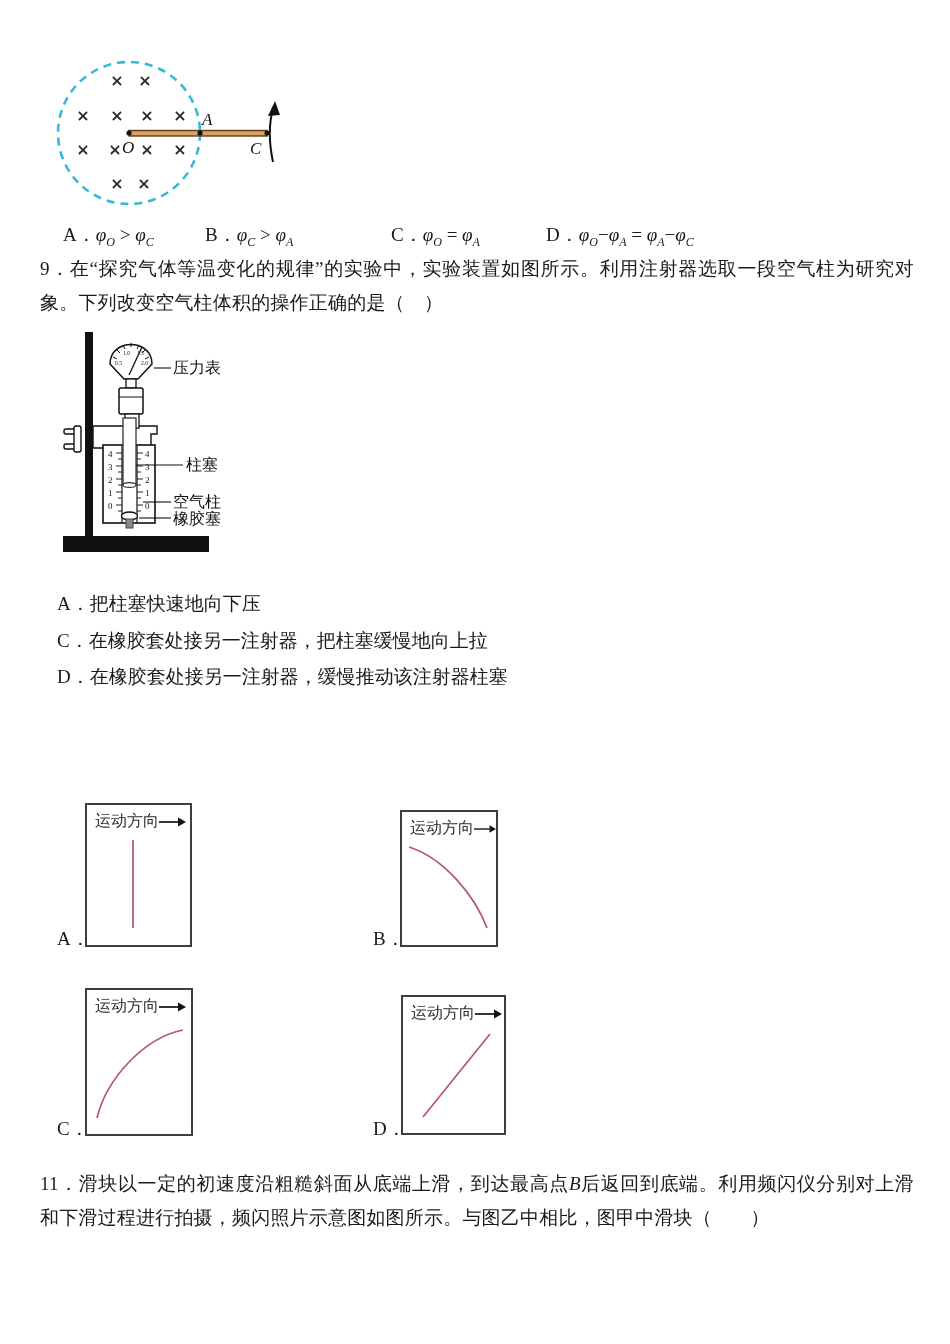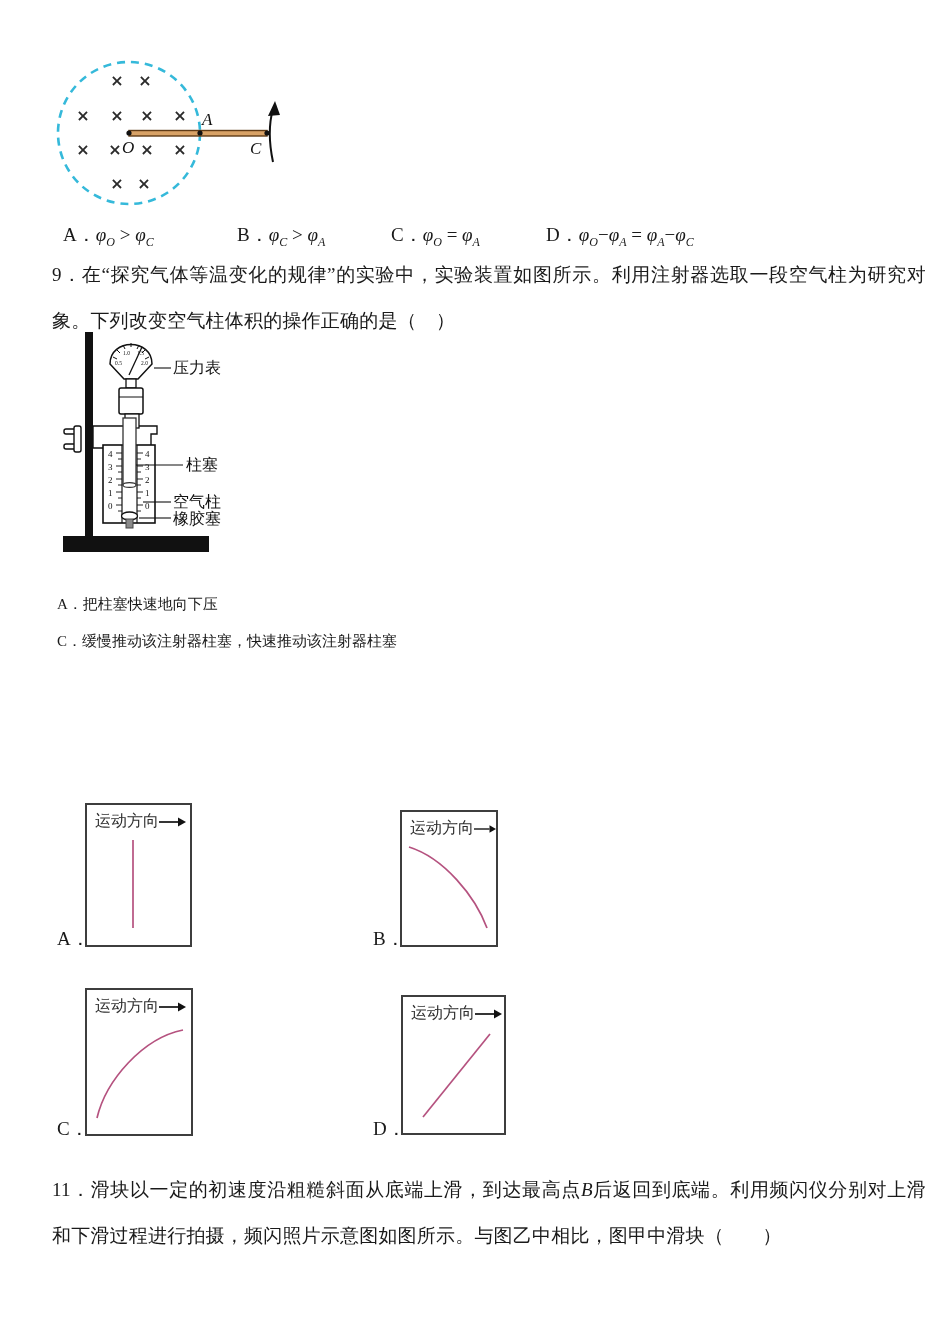--- a/index.html
+++ b/index.html
@@ -1,22 +1,22 @@
 <!DOCTYPE html>
 <html><head>
 <meta charset="utf-8">
 <style>
   html,body{margin:0;padding:0;background:#fff;}
   .page{position:relative;width:950px;height:1344px;background:#ffffff;overflow:hidden;
         font-family:"Liberation Serif","DejaVu Serif",serif;color:#1a1a1a;}
-  .para{position:absolute;left:52px;width:874px;font-size:19px;line-height:46px;
+  .para{position:absolute;left:40px;width:874px;font-size:19px;line-height:34px;
         text-align:justify;letter-spacing:0.2px;}
   .q8opt{position:absolute;top:222px;font-size:19px;white-space:nowrap;}
   .q8opt sub{font-size:12px;font-style:italic;letter-spacing:0;}
-  .optlist{position:absolute;left:57px;top:586px;font-size:15px;line-height:36.5px;}
+  .optlist{position:absolute;left:57px;top:586px;font-size:19px;line-height:36.5px;}
   .panel{position:absolute;border:2px solid #3e3e3e;background:#fff;box-sizing:border-box;}
   .panel-head{position:relative;display:flex;align-items:center;padding:6px 0 0 8px;
               font-size:16px;color:#2e2e2e;white-space:nowrap;z-index:2;}
   .panel-curve{position:absolute;left:0;top:0;z-index:1;}
   .plabel{position:absolute;font-size:19px;}
   svg text{font-family:"Liberation Serif","DejaVu Serif",serif;}
   .xmark{font-family:"DejaVu Sans","Liberation Sans",sans-serif;font-weight:bold;font-size:16px;fill:#2b2b2b;}
   .figlabel{font-size:16px;fill:#111;}
   .scale-num{font-size:9px;fill:#111;}
   .gauge-num{font-size:5.5px;fill:#111;}
@@ -53,21 +53,21 @@
     <text class="ptlabel" x="164" y="70">A</text>
     <text class="ptlabel" x="212" y="99">C</text>
 
     <g>
       <path d="M235,107 C231,88 231,68 235,54" fill="none" stroke="#111" stroke-width="2"></path>
       <polygon points="237,46 230,61 242,60" fill="#111"></polygon>
     </g>
   </svg>
 
   <span class="q8opt" style="left:63px"><span>A．</span><span><span style="font-style: italic;">φ</span><sub>O</sub><span> &gt; </span><span style="font-style: italic;">φ</span><sub>C</sub></span></span>
-  <span class="q8opt" style="left:237px"><span>B．</span><span><span style="font-style: italic;">φ</span><sub>C</sub><span> &gt; </span><span style="font-style: italic;">φ</span><sub>A</sub></span></span>
+  <span class="q8opt" style="left:205px"><span>B．</span><span><span style="font-style: italic;">φ</span><sub>C</sub><span> &gt; </span><span style="font-style: italic;">φ</span><sub>A</sub></span></span>
   <span class="q8opt" style="left:391px"><span>C．</span><span><span style="font-style: italic;">φ</span><sub>O</sub><span> = </span><span style="font-style: italic;">φ</span><sub>A</sub></span></span>
   <span class="q8opt" style="left:546px"><span>D．</span><span><span style="font-style: italic;">φ</span><sub>O</sub><span>−</span><span style="font-style: italic;">φ</span><sub>A</sub><span> = </span><span style="font-style: italic;">φ</span><sub>A</sub><span>−</span><span style="font-style: italic;">φ</span><sub>C</sub></span></span>
 
   <div class="para" style="top:252px">9．在“探究气体等温变化的规律”的实验中，实验装置如图所示。利用注射器选取一段空气柱为研究对象。下列改变空气柱体积的操作正确的是（　）</div>
 
   <svg style="position:absolute;left:55px;top:330px;" width="260" height="235" viewBox="0 0 260 235">
 
     <rect x="30" y="2" width="8" height="220" fill="#111"></rect>
     <rect x="8" y="206" width="146" height="16" fill="#111"></rect>
 
@@ -159,21 +159,22 @@
       <line x1="84" y1="188" x2="116" y2="188"></line>
     </g>
     <text class="figlabel" x="118" y="43">压力表</text>
     <text class="figlabel" x="131" y="140">柱塞</text>
     <text class="figlabel" x="118" y="177">空气柱</text>
     <text class="figlabel" x="118" y="194">橡胶塞</text>
   </svg>
 
   <div class="optlist">
     <div>A．把柱塞快速地向下压</div>
-    <div>C．缓慢推动该注射器柱塞，快速推动该注射器柱塞</div>
+    <div>C．在橡胶套处接另一注射器，把柱塞缓慢地向上拉</div>
+    <div>D．在橡胶套处接另一注射器，缓慢推动该注射器柱塞</div>
   </div>
 
 
   <div class="panel" style="left:85px;top:803px;width:107px;height:144px">
     <div class="panel-head">
         <span>运动方向</span>
         <svg width="27" height="12" viewBox="0 0 27 12">
           <line x1="0" y1="6" x2="19" y2="6" stroke="#111" stroke-width="1.7"></line>
           <polygon points="19,1.5 27,6 19,10.5" fill="#111"></polygon>
         </svg>

